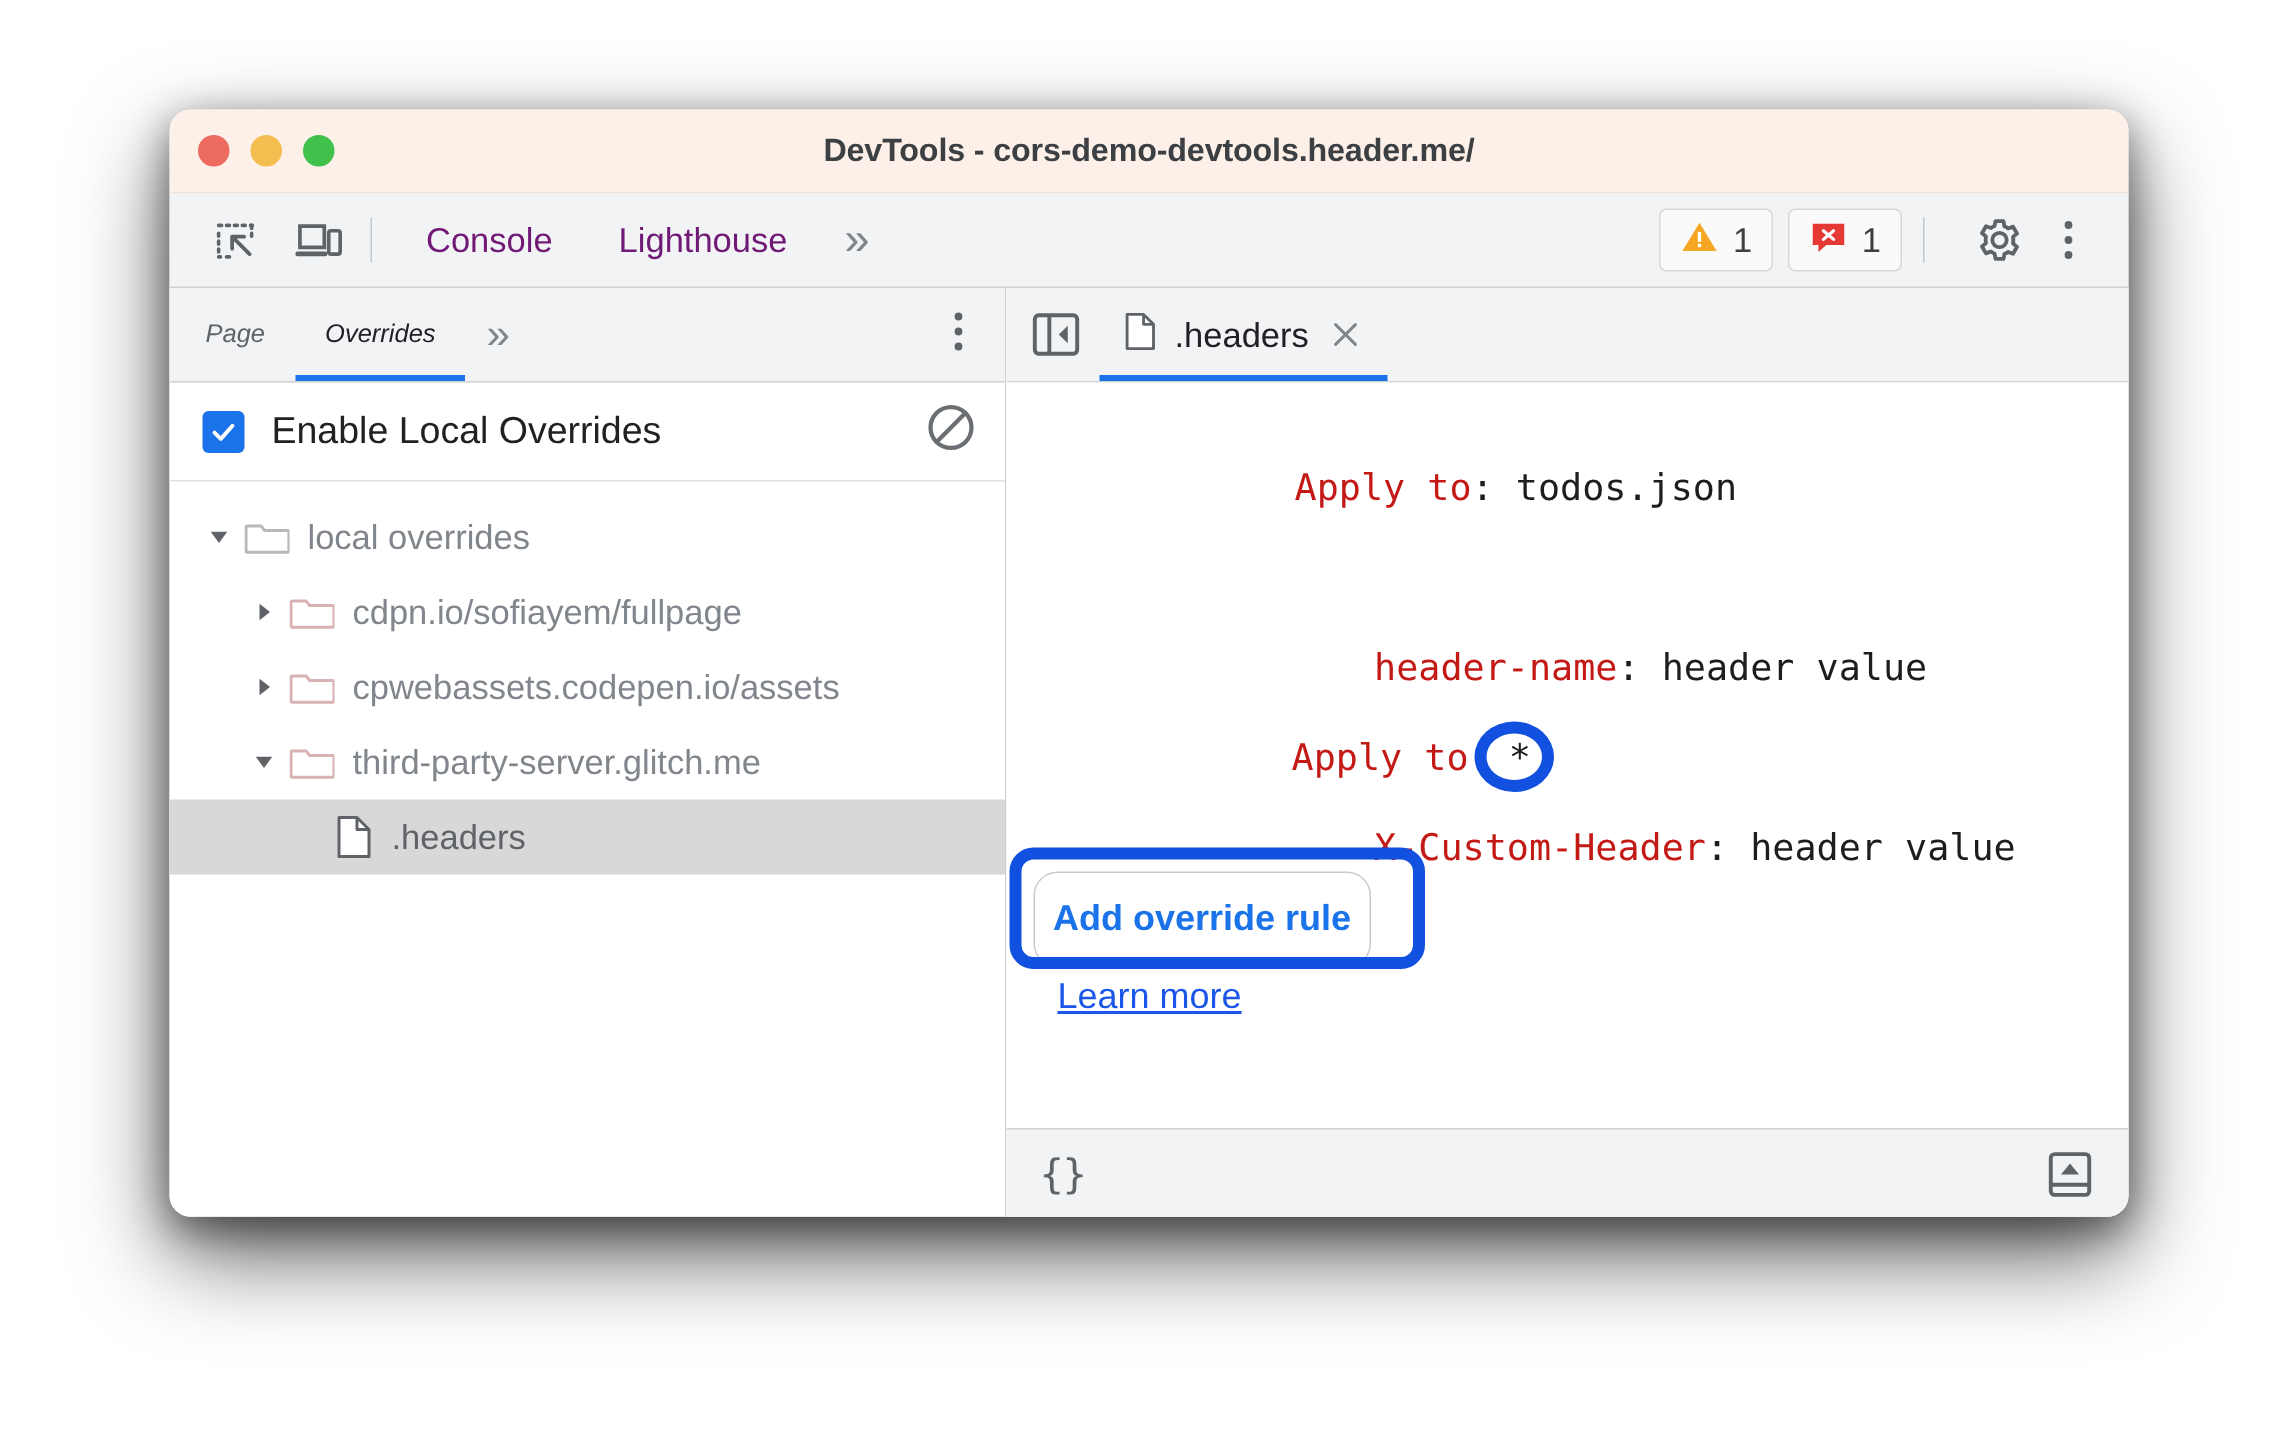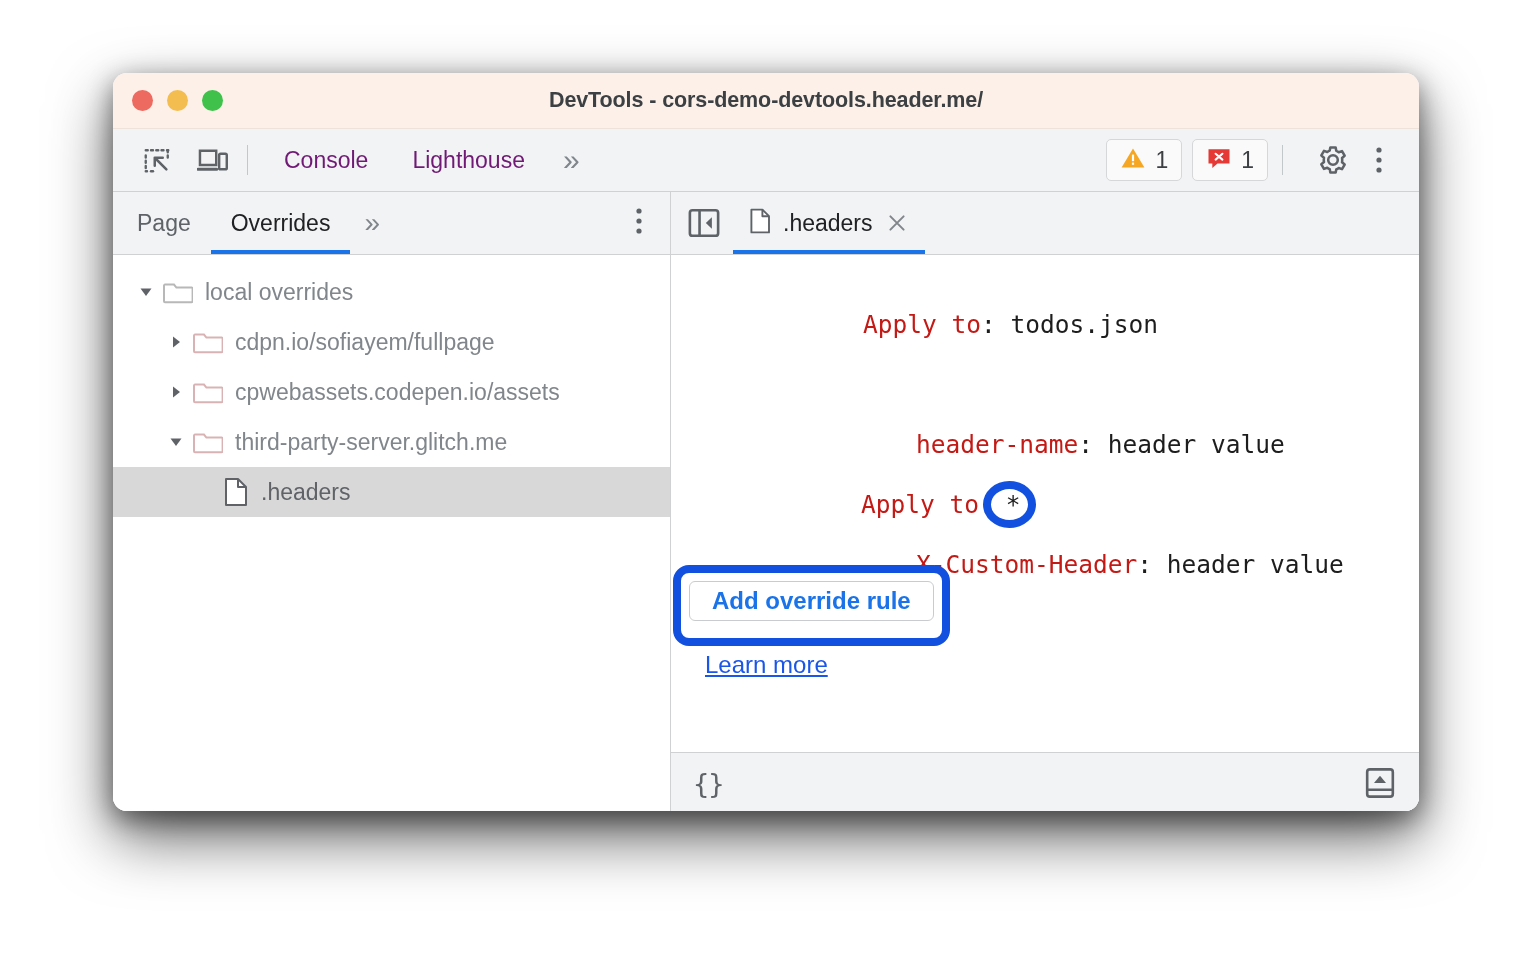--- a/index.html
+++ b/index.html
@@ -157,27 +157,28 @@
   
   #nav-tabs {
     height: 62px;
     background: #f1f3f4;
     border-bottom: 1px solid #cfd1d3;
     display: flex;
     align-items: center;
     position: relative;
   }
   .nav-tab {
-    font-size: 23px;
+    font-size: 17px;
     color: #5f6368;
     height: 62px;
     line-height: 62px;
     padding: 0 20px;
     position: relative;
     white-space: nowrap;
+    font-style: italic;
   }
   .nav-tab:first-child { margin-left: 4px; }
   .nav-tab.active { color: #202124; }
   .nav-tab.active::after {
     content: "";
     position: absolute;
     left: 0; right: 0; bottom: 0;
     height: 4px;
     background: #1a73e8;
   }
@@ -289,24 +290,24 @@
     letter-spacing: 0px;
   }
   .k { color: #c41a16; }
   .v { color: #1d1d1d; }
   .p { color: #1d1d1d; }
 
   #add-override-btn {
     position: absolute;
     left: 688px;
     top: 596px;
-    height: 40px;
-    padding: 0 22px;
+    height: 64px;
+    padding: 0 12px;
     border: 1px solid #c9ccce;
-    border-radius: 6px;
+    border-radius: 16px;
     background: #fff;
     color: #1a73e8;
     font-family: "Liberation Sans", sans-serif;
     font-size: 24px;
     font-weight: bold;
     display: flex;
     align-items: center;
   }
   #learn-more {
     position: absolute;
@@ -446,20 +447,34 @@
           <div id="nav-more">»</div>
           <div id="nav-kebab">
             <svg width="10" height="30" viewBox="0 0 10 30">
               <circle cx="5" cy="5" r="2.6" fill="#5f6368"></circle>
               <circle cx="5" cy="15" r="2.6" fill="#5f6368"></circle>
               <circle cx="5" cy="25" r="2.6" fill="#5f6368"></circle>
             </svg>
           </div>
         </div>
 
+        <div id="enable-row">
+          <div id="enable-check">
+            <svg width="20" height="20" viewBox="0 0 20 20">
+              <path d="M4 10.4 L8.2 14.6 L16 5.8" fill="none" stroke="#fff" stroke-width="2.6" stroke-linecap="round" stroke-linejoin="round"></path>
+            </svg>
+          </div>
+          <div id="enable-label">Enable Local Overrides</div>
+          <div id="clear-btn">
+            <svg width="36" height="36" viewBox="0 0 24 24">
+              <circle cx="12" cy="12" r="9.1" fill="none" stroke="#6b6f73" stroke-width="1.9"></circle>
+              <path d="M5.6 18.4 L18.4 5.6" stroke="#6b6f73" stroke-width="1.9" stroke-linecap="round"></path>
+            </svg>
+          </div>
+        </div>
 
         <div id="tree">
 
           <div class="tree-row lvl0">
             <span class="twisty">
               <svg width="16" height="16" viewBox="0 0 16 16">
                   <path d="M2.5 4.5h11L8 12z" fill="#5f6368"></path>
                 </svg>
             </span>
             <span class="folder-ico">

